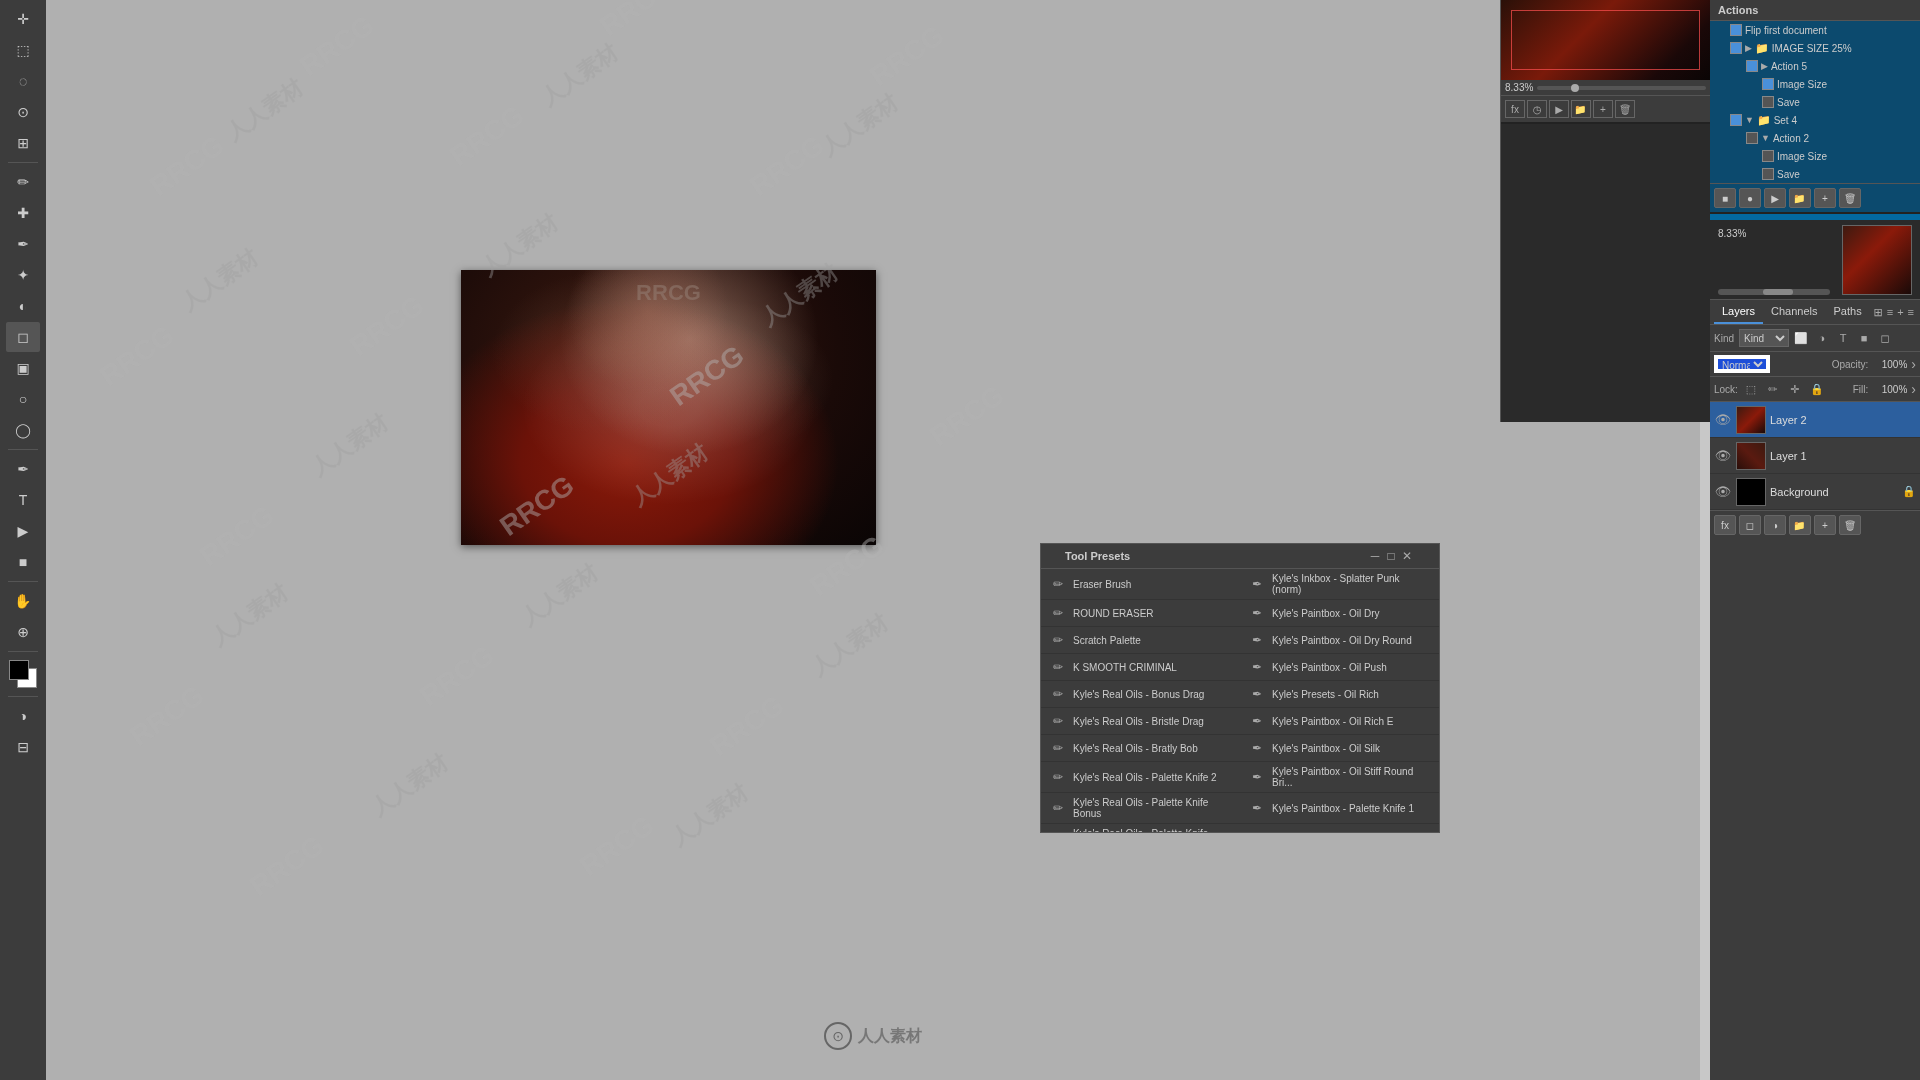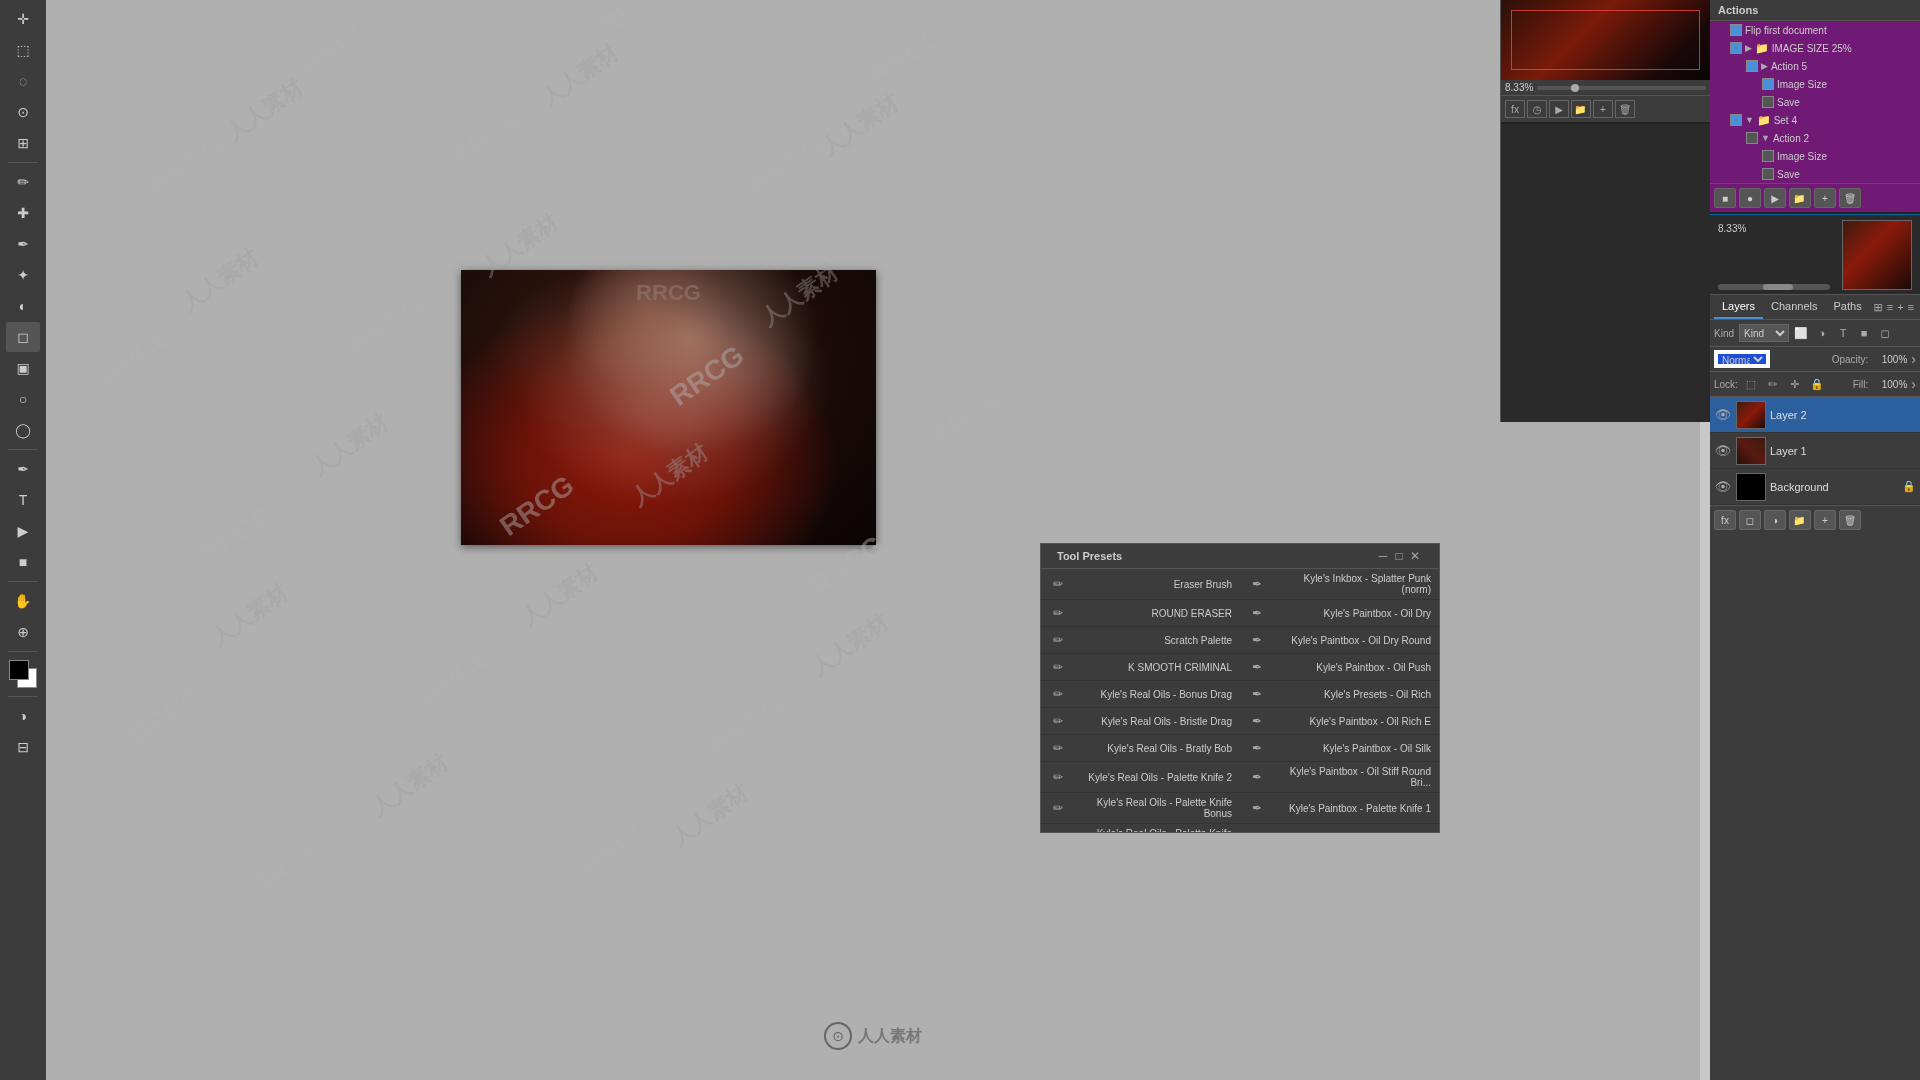--- a/index.html
+++ b/index.html
@@ -162,22 +162,22 @@
       width: 220px;
       height: 1080px;
       background: #3c3c3c;
       z-index: 10;
       display: flex;
       flex-direction: column;
     }
 
     
     .actions-panel {
-      background: #701a75;
-      border-bottom: 1px solid #0369a1;
+      background: #0c4a6e;
+      border-bottom: 6px solid #0369a1;
       padding: 0;
     }
     .actions-header {
       background: #3c3c3c;
       padding: 4px 8px;
       color: #ccc;
       font-size: 11px;
       font-weight: bold;
       border-bottom: 1px solid #555;
     }
@@ -491,21 +491,21 @@
       width: 400px;
       height: 290px;
       background: #3c3c3c;
       border: 1px solid #555;
       z-index: 20;
       display: flex;
       flex-direction: column;
     }
     .panel-header {
       background: #3c3c3c;
-      padding: 4px 16px;
+      padding: 4px 24px;
       display: flex;
       align-items: center;
       border-bottom: 1px solid #555;
     }
     .panel-title {
       color: #ccc;
       font-size: 11px;
       font-weight: bold;
       flex: 1;
     }
@@ -551,21 +551,20 @@
       align-items: center;
       justify-content: center;
       color: #aaa;
       font-size: 12px;
       flex-shrink: 0;
     }
     .preset-name {
       color: #ccc;
       font-size: 10px;
       flex: 1;
-      text-align: right;
     }
     .presets-grid {
       display: grid;
       grid-template-columns: 1fr 1fr;
     }
     .nav-thumb {
       width: 100%;
       height: 80px;
       background: linear-gradient(135deg, #2a1008 0%, #8b1a0a 50%, #1a0a08 100%);
       position: relative;

